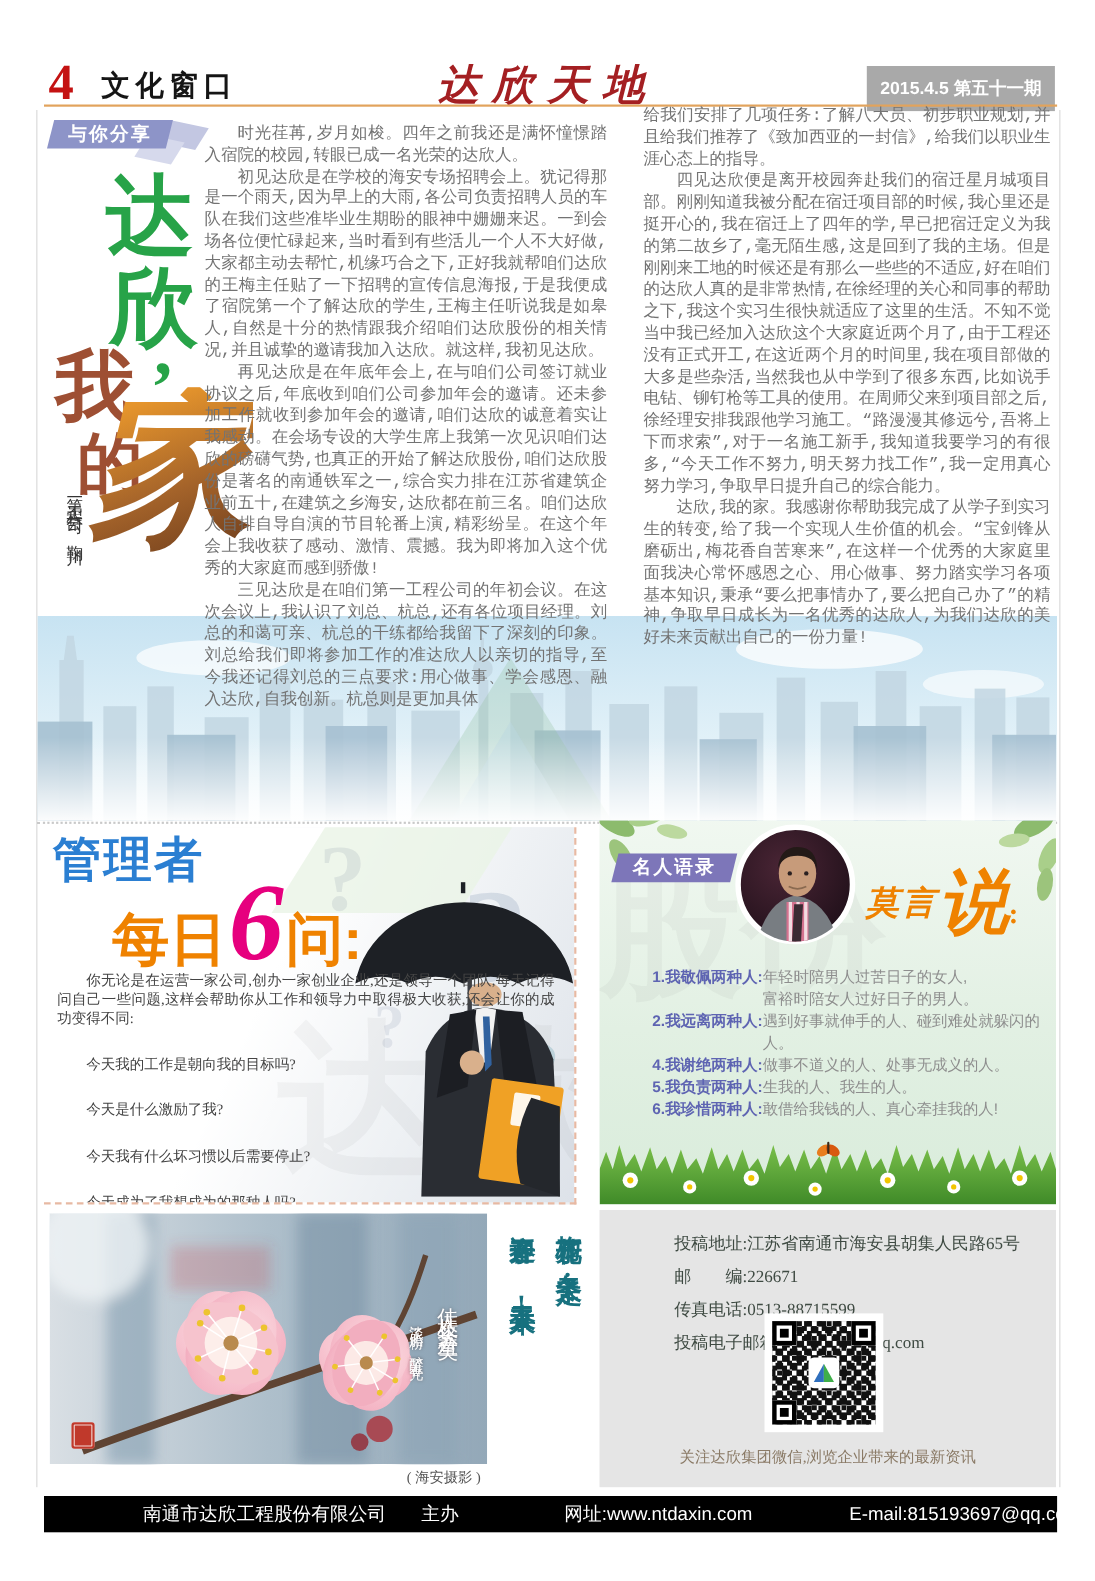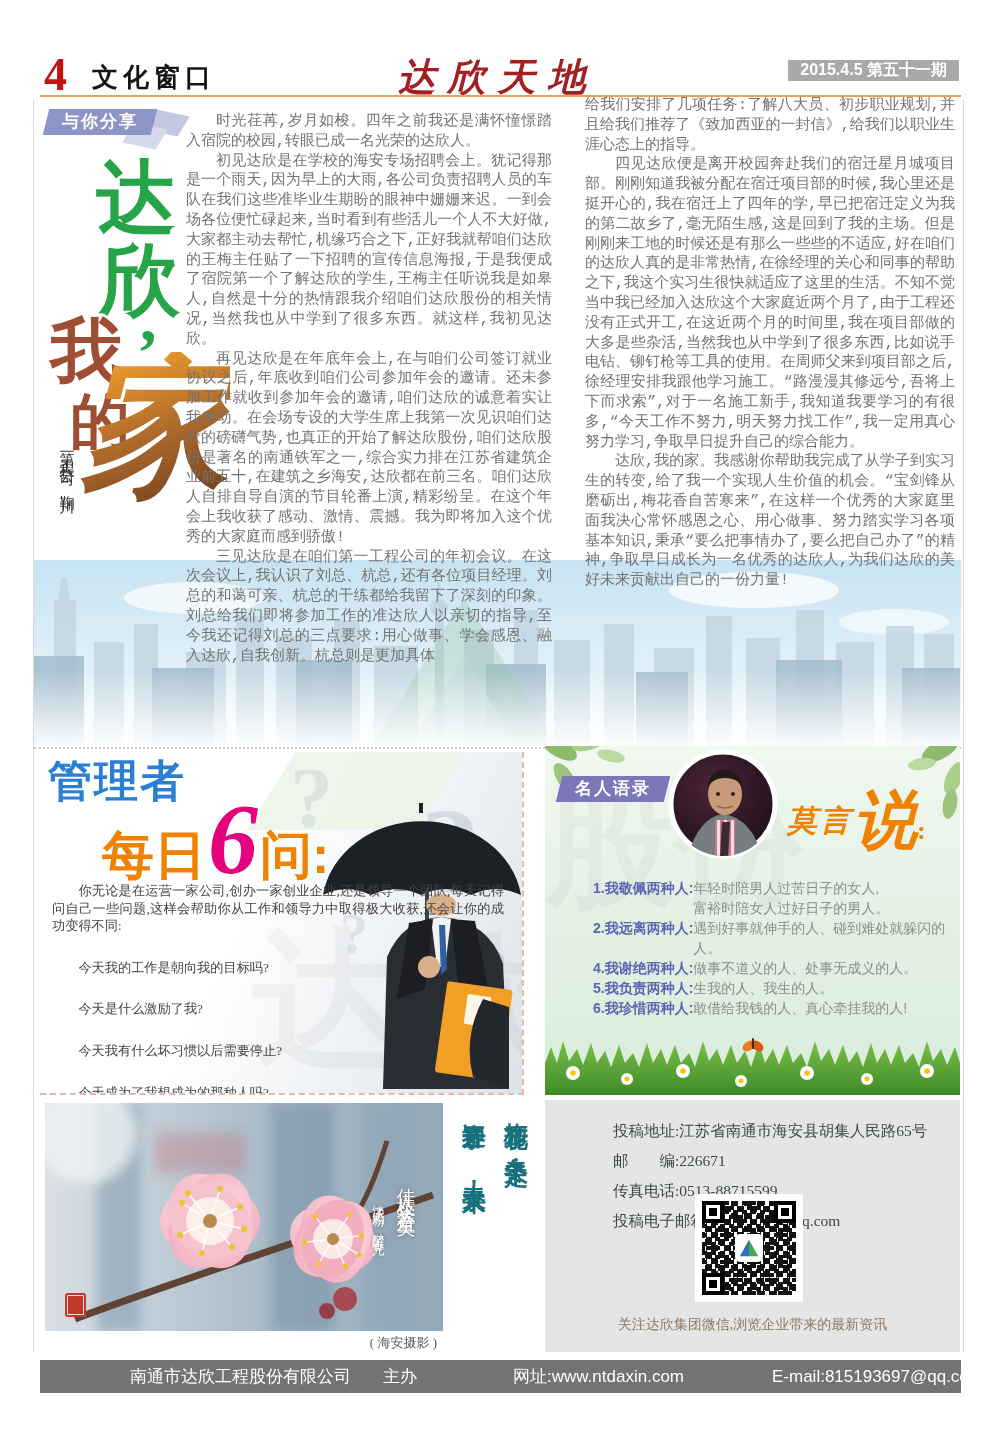--- a/index.html
+++ b/index.html
@@ -7,21 +7,21 @@
         font-family:"Liberation Sans",sans-serif;}
   .abs{position:absolute;}
 
   
   .pagenum{left:44px;top:48px;font:bold 46px "Liberation Serif",serif;color:#c41212;}
   .section-title{left:92px;top:60px;font-weight:bold;font-size:26px;color:#151515;
                  letter-spacing:5px;font-family:"Liberation Serif",serif;}
   .masthead{left:0;top:52px;width:100%;text-align:center;color:#a41f22;
             font:bold italic 38px "Liberation Serif",serif;letter-spacing:12px;}
   .issue-box{right:36px;top:60px;background:#a9a9a9;color:#fff;font-size:16px;
-             font-weight:bold;padding:0 12px;}
+             font-weight:bold;padding:10px 12px;}
   .header-rule{left:40px;top:95px;width:921px;height:2px;background:#e2a35c;}
   .frame{left:33px;top:100px;width:929px;height:1252px;border-left:1px solid #d8d8d8;
          border-right:1px solid #d8d8d8;pointer-events:none;}
 
   
   .ribbon{height:26px;line-height:26px;padding:0 16px;color:#fff;font-weight:bold;
           font-size:17px;letter-spacing:2px;transform:skewX(-14deg);}
   .ribbon>span{display:inline-block;transform:skewX(14deg);}
   .rib-share{left:46px;top:109px;background:#8d94c8;}
   .rib-deco{width:34px;height:22px;background:#c3c7e2;transform:rotate(12deg) skewX(-20deg);}
@@ -113,21 +113,21 @@
   .qf{position:absolute;width:14px;height:14px;border:4px solid #000;background:#fff;}
   .qf::after{content:"";position:absolute;left:3px;top:3px;width:8px;height:8px;background:#000;}
   .qf.tl{left:7px;top:7px;} .qf.tr{right:7px;top:7px;} .qf.bl{left:7px;bottom:7px;}
   .qr-logo{position:absolute;left:50%;top:50%;transform:translate(-50%,-50%);width:28px;
            height:28px;background:#fff;border-radius:5px;display:flex;align-items:center;
            justify-content:center;}
   .qr-cap{left:0;top:216px;width:415px;text-align:center;font-size:14px;color:#8a7a66;
           font-family:"Liberation Serif",serif;}
 
   
-  .footer{left:40px;top:1360px;width:921px;height:33px;background:#737373;color:#fff;
+  .footer{left:40px;top:1360px;width:921px;height:33px;background:#000000;color:#fff;
           display:flex;align-items:center;font-size:17px;}
   .footer span{white-space:nowrap;}
   .f-pub{margin-left:90px;} .f-role{margin-left:32px;} .f-web{margin-left:96px;}
   .f-mail{margin-left:88px;}
 </style>
 </head>
 <body>
 
 <div class="page">
 
@@ -145,21 +145,21 @@
   <div class="abs tch t-da">达</div>
   <div class="abs tch t-xin">欣</div>
   <div class="abs tch t-dou">,</div>
   <div class="abs tch t-wo">我</div>
   <div class="abs tch t-de">的</div>
   <div class="abs tch t-jia">家</div>
   <div class="abs byline">第一工程公司　鞠川</div>
 
   <div class="abs col col1">
     <p class="ind">时光荏苒,岁月如梭。四年之前我还是满怀憧憬踏入宿院的校园,转眼已成一名光荣的达欣人。</p>
-    <p class="ind">初见达欣是在学校的海安专场招聘会上。犹记得那是一个雨天,因为早上的大雨,各公司负责招聘人员的车队在我们这些准毕业生期盼的眼神中姗姗来迟。一到会场各位便忙碌起来,当时看到有些活儿一个人不大好做,大家都主动去帮忙,机缘巧合之下,正好我就帮咱们达欣的王梅主任贴了一下招聘的宣传信息海报,于是我便成了宿院第一个了解达欣的学生,王梅主任听说我是如皋人,自然是十分的热情跟我介绍咱们达欣股份的相关情况,当然我也从中学到了很多东西。就这样,我初见达欣。</p>
+    <p class="ind">初见达欣是在学校的海安专场招聘会上。犹记得那是一个雨天,因为早上的大雨,各公司负责招聘人员的车队在我们这些准毕业生期盼的眼神中姗姗来迟。一到会场各位便忙碌起来,当时看到有些活儿一个人不大好做,大家都主动去帮忙,机缘巧合之下,正好我就帮咱们达欣的王梅主任贴了一下招聘的宣传信息海报,于是我便成了宿院第一个了解达欣的学生,王梅主任听说我是如皋人,自然是十分的热情跟我介绍咱们达欣股份的相关情况,并且诚挚的邀请我加入达欣。就这样,我初见达欣。</p>
     <p class="ind">再见达欣是在年底年会上,在与咱们公司签订就业协议之后,年底收到咱们公司参加年会的邀请。还未参加工作就收到参加年会的邀请,咱们达欣的诚意着实让我感动。在会场专设的大学生席上我第一次见识咱们达欣的磅礴气势,也真正的开始了解达欣股份,咱们达欣股份是著名的南通铁军之一,综合实力排在江苏省建筑企业前五十,在建筑之乡海安,达欣都在前三名。咱们达欣人自排自导自演的节目轮番上演,精彩纷呈。在这个年会上我收获了感动、激情、震撼。我为即将加入这个优秀的大家庭而感到骄傲!</p>
     <p class="ind">三见达欣是在咱们第一工程公司的年初会议。在这次会议上,我认识了刘总、杭总,还有各位项目经理。刘总的和蔼可亲、杭总的干练都给我留下了深刻的印象。刘总给我们即将参加工作的准达欣人以亲切的指导,至今我还记得刘总的三点要求:用心做事、学会感恩、融入达欣,自我创新。杭总则是更加具体</p>
   </div>
   <div class="abs col col2">
     <p>给我们安排了几项任务:了解八大员、初步职业规划,并且给我们推荐了《致加西亚的一封信》,给我们以职业生涯心态上的指导。</p>
     <p class="ind">四见达欣便是离开校园奔赴我们的宿迁星月城项目部。刚刚知道我被分配在宿迁项目部的时候,我心里还是挺开心的,我在宿迁上了四年的学,早已把宿迁定义为我的第二故乡了,毫无陌生感,这是回到了我的主场。但是刚刚来工地的时候还是有那么一些些的不适应,好在咱们的达欣人真的是非常热情,在徐经理的关心和同事的帮助之下,我这个实习生很快就适应了这里的生活。不知不觉当中我已经加入达欣这个大家庭近两个月了,由于工程还没有正式开工,在这近两个月的时间里,我在项目部做的大多是些杂活,当然我也从中学到了很多东西,比如说手电钻、铆钉枪等工具的使用。在周师父来到项目部之后,徐经理安排我跟他学习施工。“路漫漫其修远兮,吾将上下而求索”,对于一名施工新手,我知道我要学习的有很多,“今天工作不努力,明天努力找工作”,我一定用真心努力学习,争取早日提升自己的综合能力。</p>
     <p class="ind">达欣,我的家。我感谢你帮助我完成了从学子到实习生的转变,给了我一个实现人生价值的机会。“宝剑锋从磨砺出,梅花香自苦寒来”,在这样一个优秀的大家庭里面我决心常怀感恩之心、用心做事、努力踏实学习各项基本知识,秉承“要么把事情办了,要么把自己办了”的精神,争取早日成长为一名优秀的达欣人,为我们达欣的美好未来贡献出自己的一份力量!</p>
   </div>
 
   <div class="abs skyline">

